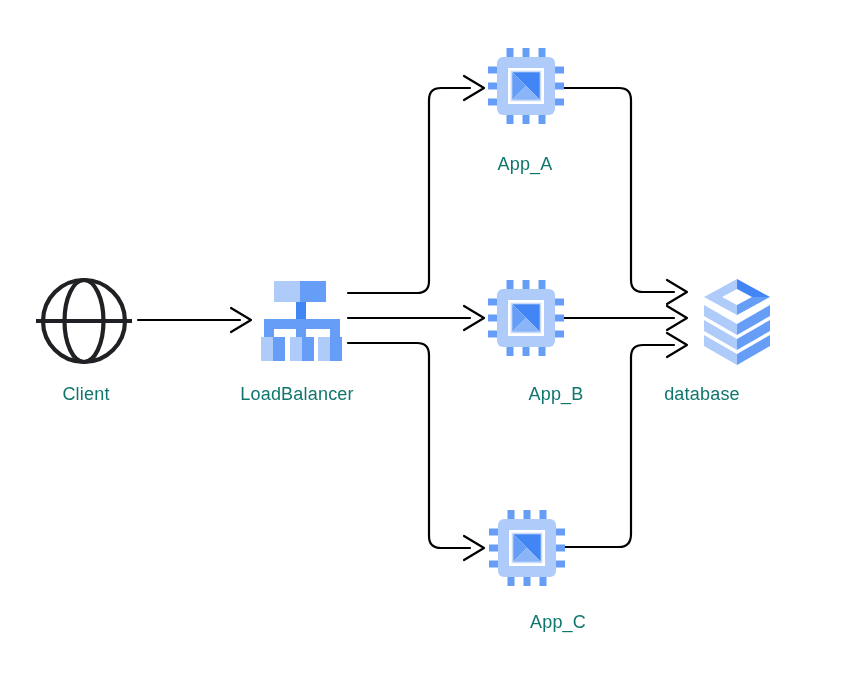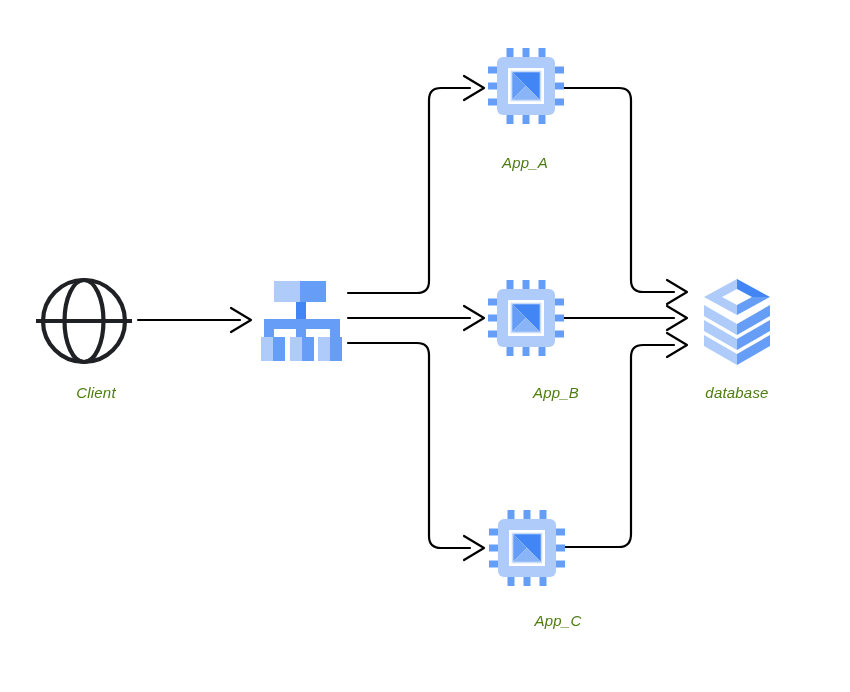--- a/index.html
+++ b/index.html
@@ -2,21 +2,21 @@
 <html><head>
 <meta charset="utf-8">
 <style>
   html,body{margin:0;padding:0;background:#ffffff;}
   #canvas{position:relative;width:850px;height:692px;background:#ffffff;overflow:hidden;
           font-family:"Liberation Sans", sans-serif;}
   .wires{position:absolute;left:0;top:0;}
   .node{position:absolute;}
   .node-icon{position:absolute;left:0;top:0;}
   .node-label{position:absolute;white-space:nowrap;transform:translateX(-50%);
-              font-size:15px;color:#4d7c0f;letter-spacing:0.2px;font-style:italic;}
+              font-size:18px;color:#0f766e;letter-spacing:0.2px;}
 </style>
 </head>
 <body>
 
 <div id="canvas">
 
   <svg class="wires" width="850" height="692" viewBox="0 0 850 692" fill="none" stroke="#000000" stroke-width="2.2" stroke-linecap="round" stroke-linejoin="round">
 
     <path d="M138,320 H240"></path>
     <path d="M231,308 L251,320 L231,332"></path>
@@ -40,39 +40,40 @@
     <path d="M667,333 L687,345 L667,357"></path>
   </svg>
 
   <div class="node" style="left:34px;top:276px;width:100px;height:90px;">
     <svg class="node-icon" width="100" height="90" viewBox="0 0 100 90" fill="none" stroke="#202124" stroke-width="4.2">
       <circle cx="50" cy="45" r="41"></circle>
       <ellipse cx="50" cy="45" rx="19.5" ry="41"></ellipse>
       <line x1="2" y1="45" x2="98" y2="45"></line>
     </svg>
   </div>
-  <div class="node-label" style="left:86px;top:384px;margin-left:10px;">Client</div>
+  <div class="node-label" style="left:86px;top:384px;">Client</div>
 
   <div class="node" style="left:261px;top:279px;width:82px;height:82px;">
     <svg class="node-icon" width="82" height="82" viewBox="0 0 82 82">
       <rect x="13" y="2" width="26" height="21" fill="#AECBFA"></rect>
       <rect x="39" y="2" width="26" height="21" fill="#669DF6"></rect>
       <rect x="35" y="23" width="10" height="18" fill="#4285F4"></rect>
       <rect x="3" y="40" width="76" height="10" fill="#669DF6"></rect>
       <rect x="3" y="50" width="10" height="9" fill="#669DF6"></rect>
       <rect x="35" y="50" width="10" height="9" fill="#669DF6"></rect>
       <rect x="69" y="50" width="10" height="9" fill="#669DF6"></rect>
       <rect x="0" y="58" width="12" height="24" fill="#AECBFA"></rect>
       <rect x="12" y="58" width="12" height="24" fill="#669DF6"></rect>
       <rect x="29" y="58" width="12" height="24" fill="#AECBFA"></rect>
       <rect x="41" y="58" width="12" height="24" fill="#669DF6"></rect>
       <rect x="57" y="58" width="12" height="24" fill="#AECBFA"></rect>
       <rect x="69" y="58" width="12" height="24" fill="#669DF6"></rect>
     </svg>
   </div>
+  <div class="node-label" style="left:297px;top:384px;">LoadBalancer</div>
 
   <div class="node" style="left:488px;top:48px;width:76px;height:76px;">
     <svg class="node-icon" width="76" height="76" viewBox="0 0 76 76">
       <g fill="#669DF6">
         <rect x="18.5" y="0" width="7" height="10"></rect>
           <rect x="34.5" y="0" width="7" height="10"></rect>
           <rect x="50.5" y="0" width="7" height="10"></rect>
         <rect x="18.5" y="66" width="7" height="10"></rect>
           <rect x="34.5" y="66" width="7" height="10"></rect>
           <rect x="50.5" y="66" width="7" height="10"></rect>
@@ -162,15 +163,15 @@
       <polygon points="3,27 36,46 36,57 3,38" fill="#AECBFA"></polygon>
       <polygon points="69,27 36,46 36,57 69,38" fill="#669DF6"></polygon>
 
       <polygon points="3,42 36,61 36,72 3,53" fill="#AECBFA"></polygon>
       <polygon points="69,42 36,61 36,72 69,53" fill="#669DF6"></polygon>
 
       <polygon points="3,57 36,76 36,87 3,68" fill="#AECBFA"></polygon>
       <polygon points="69,57 36,76 36,87 69,68" fill="#669DF6"></polygon>
     </svg>
   </div>
-  <div class="node-label" style="left:737px;top:384px;">database</div>
+  <div class="node-label" style="left:702px;top:384px;">database</div>
 
 </div>
 
 </body></html>

